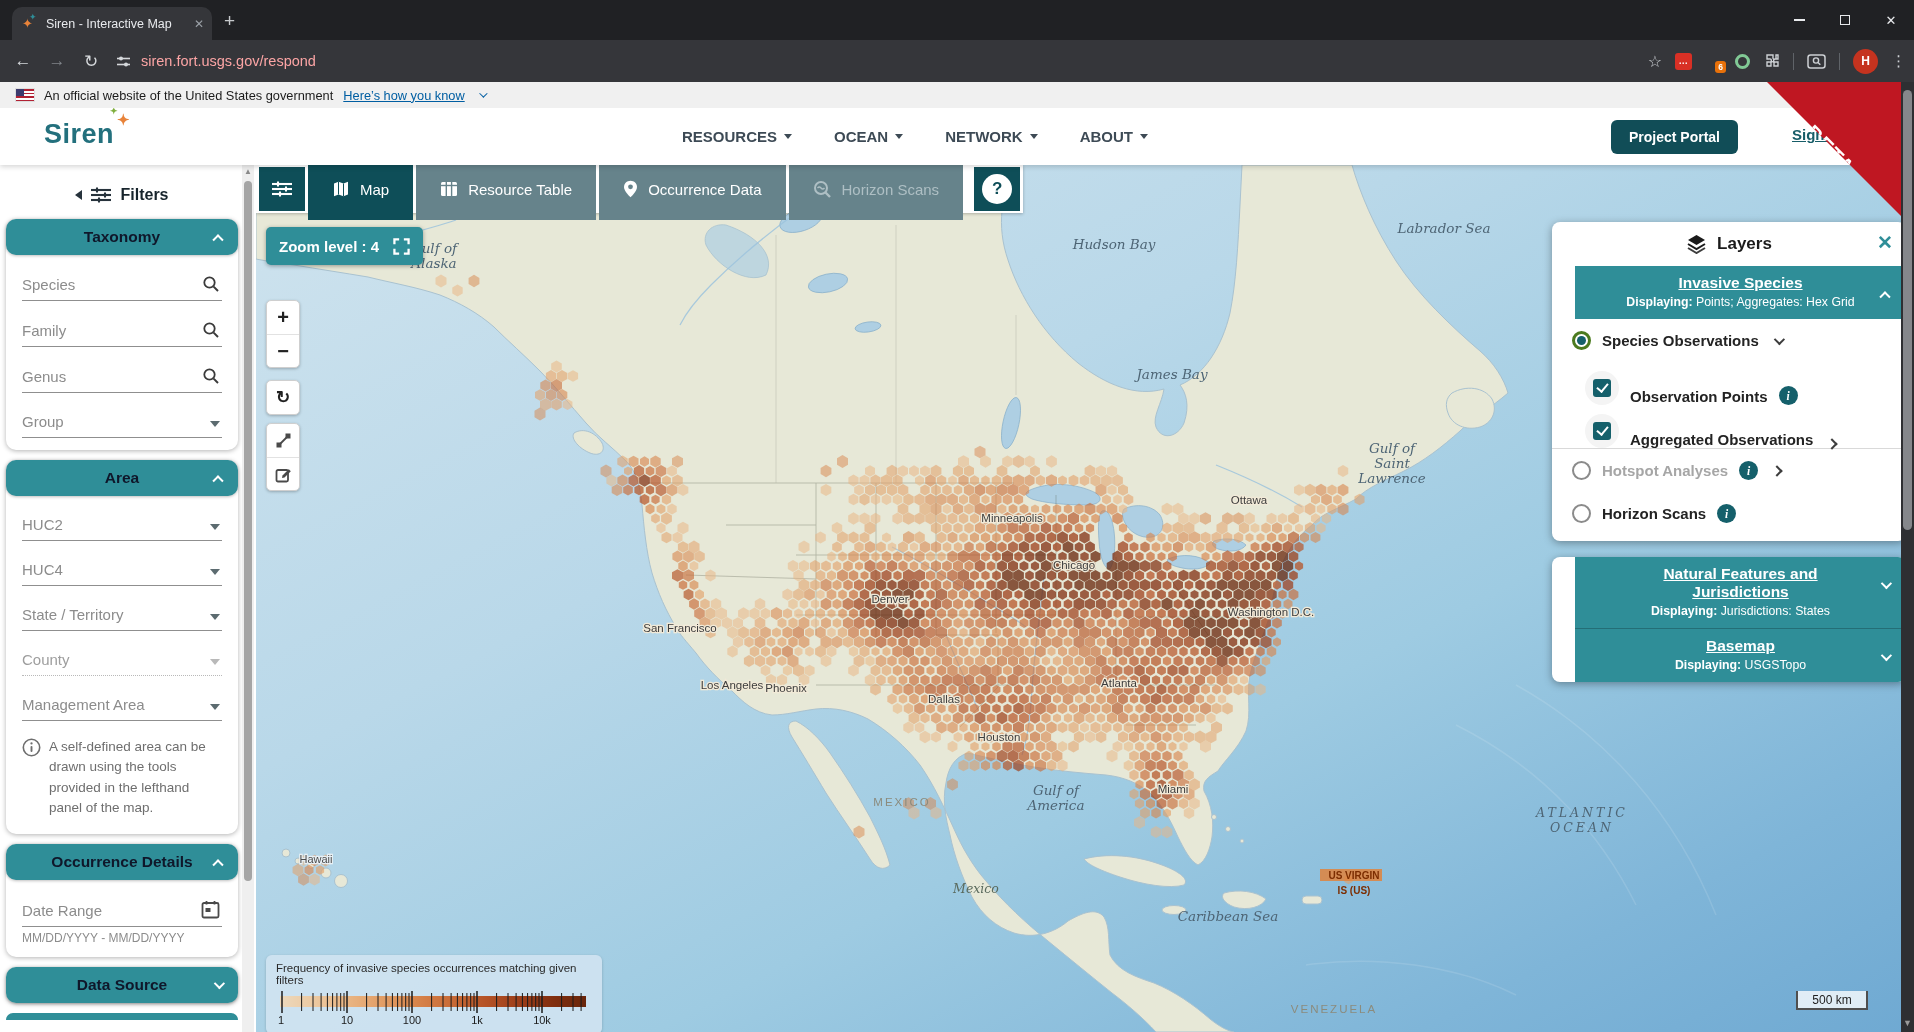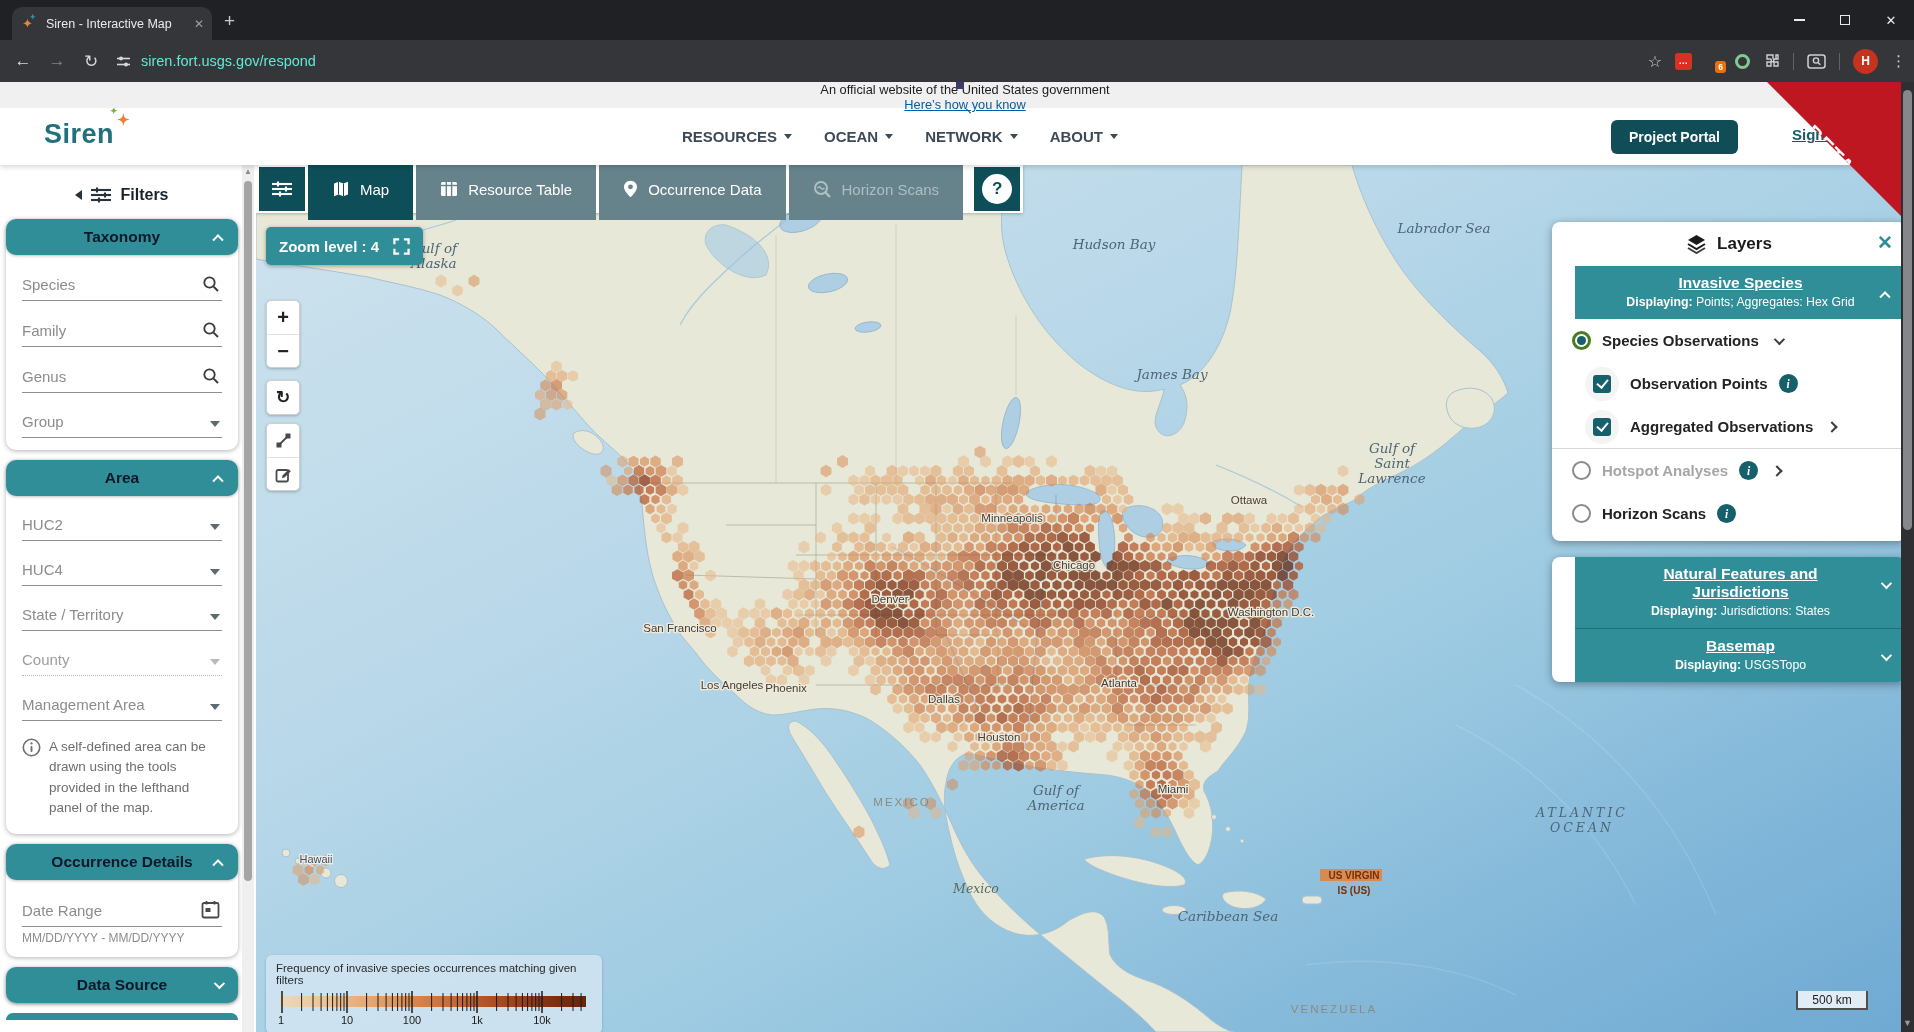--- a/index.html
+++ b/index.html
@@ -19,21 +19,21 @@
   .wctl{position:absolute;top:0;height:40px;width:46px;display:flex;align-items:center;justify-content:center;color:#e8eaed;}
   .wctl .bar{width:11px;height:1.5px;background:#e8eaed;}
   .wctl .sq{width:10px;height:10px;border:1.3px solid #e8eaed;}
   .wctl .x{font-size:13px;}
 
   #toolbar{position:absolute;left:0;top:40px;width:1914px;height:42px;background:#35363a;z-index:100;
     display:flex;align-items:center;}
   .tbi{color:#d5d8db;font-size:17px;width:34px;text-align:center;}
   .tbi.dim{color:#80858a;}
   #urlwrap{display:flex;align-items:center;gap:10px;margin-left:8px;}
-  #url{color:#5eead4;font-size:14.5px;}
+  #url{color:#fca5a5;font-size:14.5px;}
   #tb-right{position:absolute;right:8px;top:0;height:42px;display:flex;align-items:center;gap:13px;}
   .exdot{width:17px;height:17px;border-radius:3px;background:#d93025;color:#fff;font-size:9px;
     display:flex;align-items:center;justify-content:center;letter-spacing:.5px;font-weight:bold;}
   .exgrey{position:relative;width:17px;height:17px;}
   .exgrey .body{width:14px;height:14px;background:#b9bdc1;border-radius:2px;transform:rotate(-12deg);}
   .exgrey .badge{position:absolute;right:-4px;bottom:-3px;background:#e8710a;color:#fff;font-size:8.5px;
     font-weight:bold;border-radius:3px;padding:1px 3px;}
   .exgreen{width:15px;height:15px;border-radius:50%;border:3.5px solid #81c995;}
   .vsep{width:1px;height:17px;background:#5f6368;}
   .avatar{width:25px;height:25px;border-radius:50%;background:#c5331f;color:#fff;font-size:12px;font-weight:bold;
@@ -41,34 +41,34 @@
   .star{color:#cdd0d4;font-size:16px;}
   .kebab{color:#cdd0d4;font-size:15px;letter-spacing:0;}
 
   
   #pg-scroll{position:absolute;right:0;top:82px;width:13px;height:950px;background:#2e2f32;z-index:120;}
   #pg-thumb{position:absolute;left:2px;top:8px;width:9px;height:440px;border-radius:5px;background:#85878b;}
   #pg-downarrow{position:absolute;left:2px;bottom:4px;color:#9a9a9a;font-size:9px;}
 
   
   #gov{position:absolute;left:0;top:82px;width:1914px;height:26px;background:#f0f0f0;z-index:60;
-    display:flex;align-items:center;padding-left:16px;font-size:12.8px;color:#1b1b1b;flex-direction:column;}
+    display:flex;align-items:center;padding-left:16px;gap:10px;font-size:12.8px;color:#1b1b1b;}
   .usflag{position:relative;width:18px;height:12px;background:repeating-linear-gradient(#b22234 0 1.8px,#fff 1.8px 3.6px);outline:1px solid #ddd;}
   .usflag:after{content:"";position:absolute;left:0;top:0;width:8px;height:6.5px;background:#3c3b6e;}
   #gov a{color:#005ea2;}
   .bluechev{display:inline-block;width:6px;height:6px;border-right:1.8px solid #005ea2;border-bottom:1.8px solid #005ea2;
     transform:rotate(45deg) translateY(-2px);margin-left:4px;}
 
   
   #hdr{position:absolute;left:0;top:108px;width:1914px;height:57px;background:#fff;z-index:40;
     box-shadow:0 2px 5px rgba(0,0,0,.16);}
   #logo{position:absolute;left:44px;top:11px;font-size:27px;font-weight:bold;color:#23707d;letter-spacing:.5px;}
   #logo .sp1{position:absolute;right:-16px;top:-8px;color:#e8833a;font-size:15px;}
   #logo .sp2{position:absolute;right:-4px;top:-13px;color:#7fae3d;font-size:9px;}
-  #nav{position:absolute;left:682px;top:0;height:57px;display:flex;align-items:center;gap:32px;}
+  #nav{position:absolute;left:682px;top:0;height:57px;display:flex;align-items:center;gap:42px;}
   .nav-item{display:flex;align-items:center;gap:7px;font-weight:bold;font-size:15px;color:#3d4a55;cursor:pointer;}
   .dcaret{width:0;height:0;border-left:4.5px solid transparent;border-right:4.5px solid transparent;border-top:5px solid #3d4a55;}
   #pp-btn{position:absolute;right:176px;top:12px;height:34px;padding:1px 18px;background:#114d57;border:none;
     border-radius:6px;color:#fff;font-weight:bold;font-size:14px;font-family:inherit;}
   #signin{position:absolute;right:72px;top:18px;font-size:15px;font-weight:bold;color:#175d68;text-decoration:underline;}
 
   
   #beta{position:absolute;right:0;top:82px;width:210px;height:210px;z-index:80;
     clip-path:polygon(30% 0,100% 0,100% 70%);background:#bf1722;pointer-events:none;}
   #beta span{position:absolute;left:96px;top:56px;transform:rotate(45deg);color:#fff;font-weight:bold;
@@ -150,21 +150,21 @@
   #lp-head .t{font-size:17px;font-weight:bold;color:#1b1b1b;}
   #lp-close{position:absolute;right:13px;top:9px;color:#2f8e98;font-size:19px;font-weight:bold;}
   .tealblock{background:#2f8e98;color:#fff;text-align:center;position:relative;padding:8px 40px 10px 40px;margin-left:23px;}
   .tealblock .bt{font-size:15.5px;font-weight:bold;text-decoration:underline;}
   .tealblock .bs{font-size:12.3px;margin-top:3px;}
   .tealblock .bs b{font-weight:bold;}
   .tealblock .chev{position:absolute;right:17px;top:24px;color:#fff;}
   .lrow{display:flex;align-items:center;min-height:43px;padding-left:20px;gap:11px;position:relative;}
   .lrow .lab{font-size:15px;font-weight:600;color:#232323;}
   .lrow .lab.dim{color:#a6a6a6;font-weight:600;}
-  .lrow.indent{padding-left:40px;}
+  .lrow.indent{padding-left:40px;align-items:flex-end;}
   .radio{width:19px;height:19px;border-radius:50%;border:2px solid #8b8b8b;flex:0 0 19px;position:relative;background:#fff;}
   .radio.sel{border:3px solid #4c7b1f;}
   .radio.sel:after{content:"";position:absolute;left:2px;top:2px;width:9px;height:9px;border-radius:50%;background:#15606b;}
   .halo{width:34px;height:34px;border-radius:50%;background:#f4f4f4;display:flex;align-items:center;justify-content:center;flex:0 0 34px;margin-left:-7px;}
   .cbx{width:18px;height:18px;border-radius:3px;background:#15606b;position:relative;}
   .cbx:after{content:"";position:absolute;left:5.5px;top:2px;width:5px;height:9px;border-right:2.2px solid #fff;border-bottom:2.2px solid #fff;transform:rotate(40deg);}
   .info{width:19px;height:19px;border-radius:50%;background:#15606b;color:#fff;font-size:11.5px;font-weight:bold;
     display:flex;align-items:center;justify-content:center;flex:0 0 19px;font-family:"Liberation Serif",serif;font-style:italic;}
   .rowchev{color:#3d3d3d;margin-left:4px;}
   .ldiv{border-top:1px solid #d9d9d9;}

